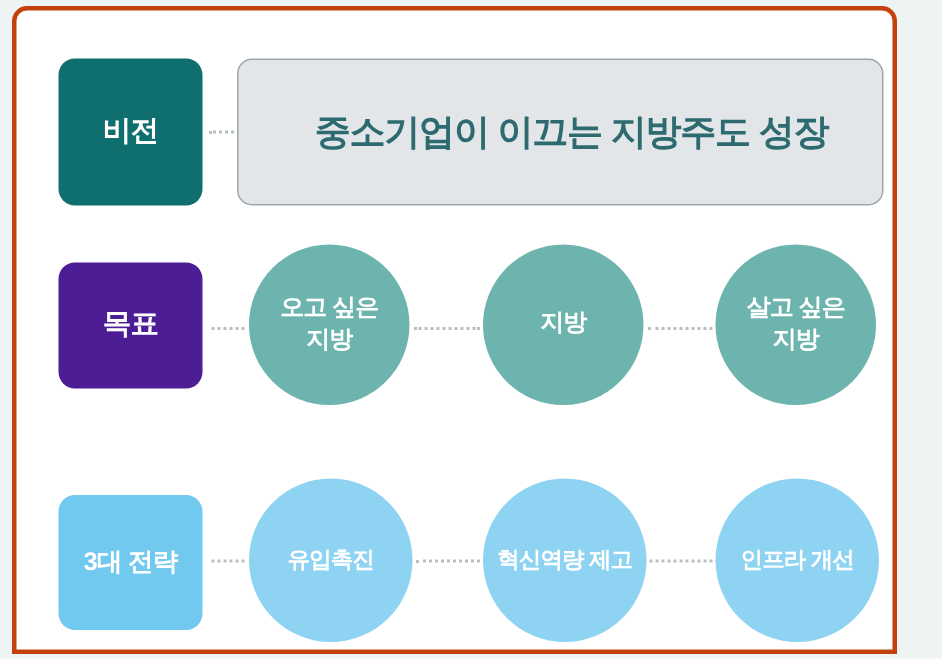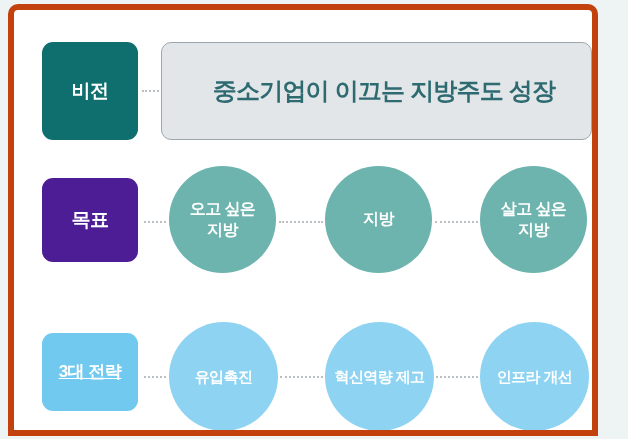--- a/index.html
+++ b/index.html
@@ -16,21 +16,21 @@
   }
 
   
   #diagram-frame {
     position: absolute;
     left: 8px;
     top: 4px;
     width: 590px;
     height: 432px;
     background: #ffffff;
-    border: 6px solid #c2410c;
+    border: 3px solid #c2410c;
     border-radius: 10px 10px 0 0;
     box-sizing: border-box;
     overflow: hidden;
   }
 
   
   .badge {
     position: absolute;
     display: flex;
     align-items: center;
@@ -56,24 +56,23 @@
     top: 168px;
     width: 96px;
     height: 84px;
     background: #4c1d95;
     font-size: 19px;
   }
   .badge-strategy {
     left: 28px;
     top: 323px;
     width: 96px;
-    height: 78px;
+    height: 90px;
     background: #72c9f0;
     font-size: 17px;
-    text-decoration: underline;
   }
 
   
   .vision-banner {
     position: absolute;
     left: 147px;
     top: 32px;
     width: 431px;
     height: 98px;
     background: #e3e6e8;

